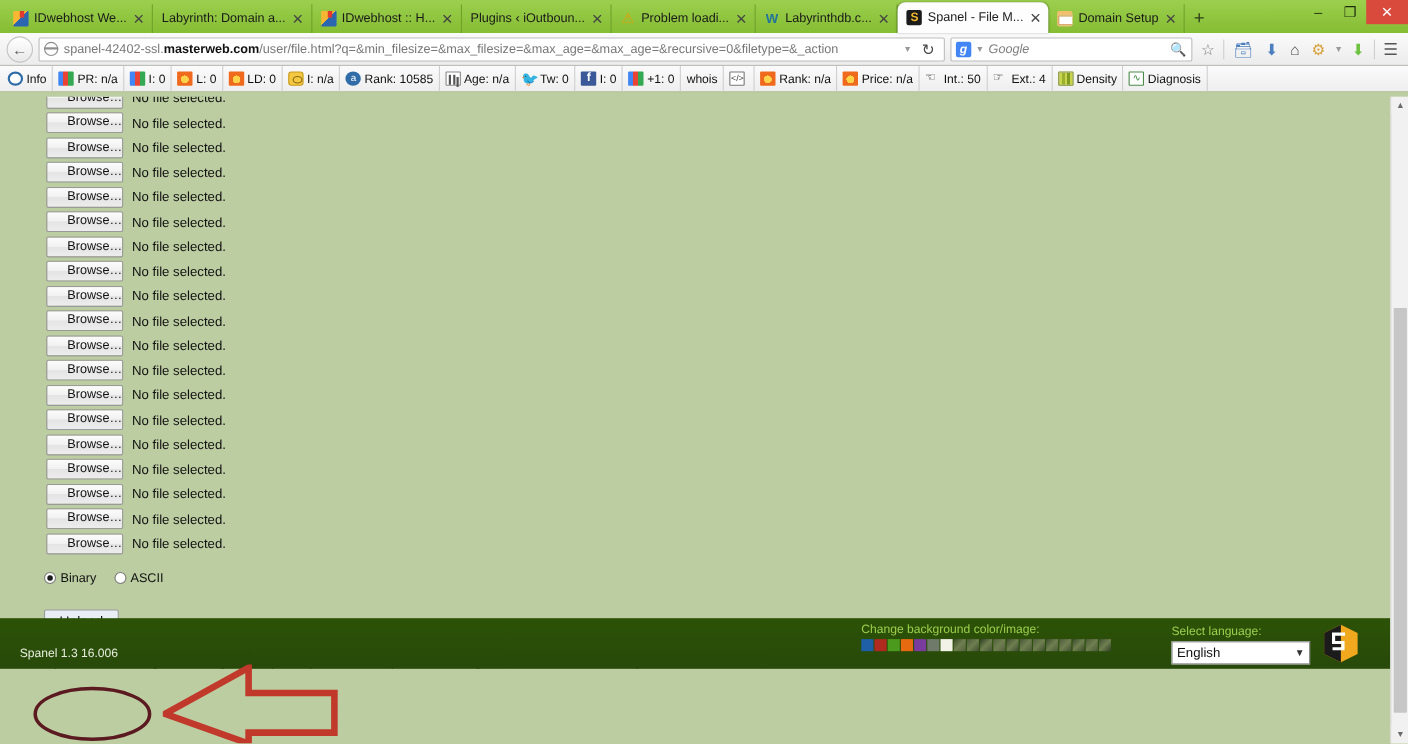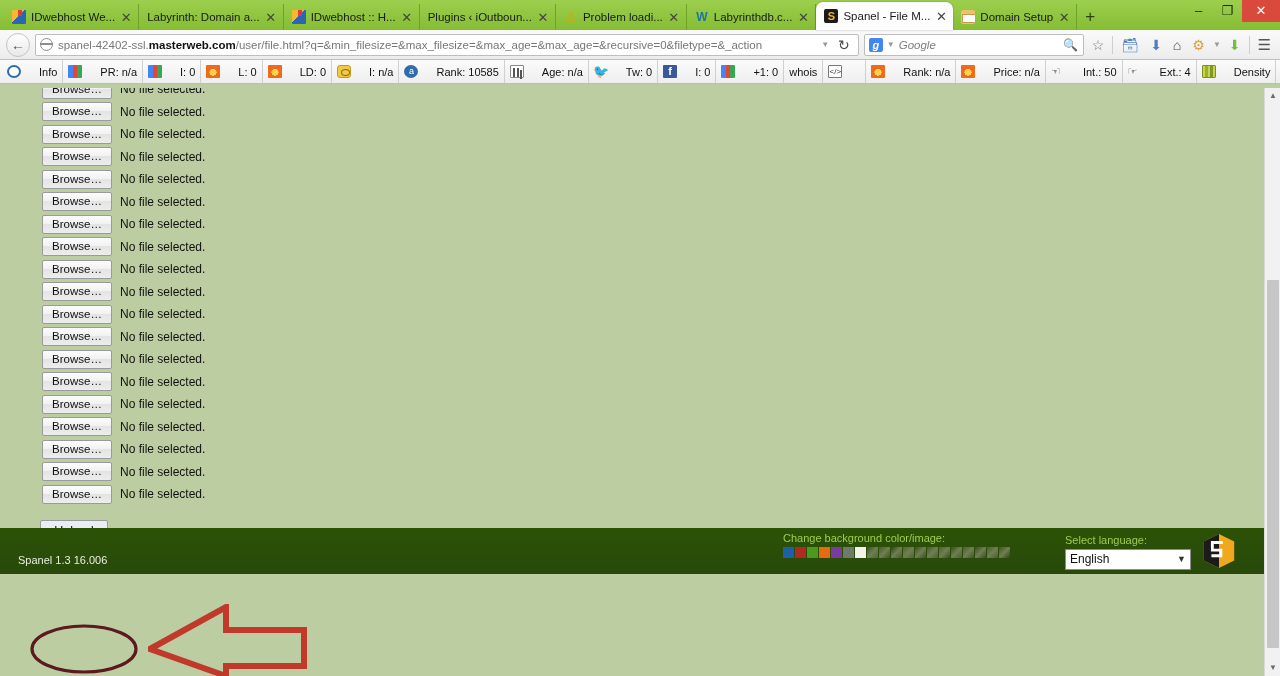--- a/index.html
+++ b/index.html
@@ -143,21 +143,21 @@
     height: 24px;
     background: linear-gradient(to bottom,#fbfbfb,#eeeeee);
     border-bottom: 1px solid #b8c49e;
     display: flex; align-items: center;
     font-size: 11px; color: #111;
     padding-left: 2px;
     white-space: nowrap;
     overflow: hidden;
   }
   .seoitem {
-    display: flex; align-items: center; gap: 18px;
+    display: flex; align-items: center; gap: 3px;
     padding: 0 5px; height: 24px;
     border-right: 1px solid #cfcfcf;
     cursor: pointer;
   }
   .seoitem:first-child { border-left: none; }
   .sico {
     width: 14px; height: 13px; flex: 0 0 auto;
     border-radius: 1px;
     display:inline-block;
     position: relative;
@@ -196,21 +196,21 @@
     height: 22.5px;
     display: flex; align-items: center;
     gap: 8px;
   }
   .browsebtn {
     width: 70px; height: 19px;
     background: linear-gradient(to bottom,#fcfcfc 0%,#f1f1f1 48%,#e4e4e4 50%,#ededed 100%);
     border: 1px solid #9a9a9a;
     border-radius: 2px;
     font-size: 11.5px; color: #111;
-    text-align: center; line-height: 17px;
+    text-align: right; line-height: 17px;
     cursor: pointer;
     flex: 0 0 auto;
     font-family: "Liberation Sans", sans-serif;
   }
   .nofile { font-size: 12px; color: #111; }
 
   .formsect { padding: 14px 0 0 40px; color: #111; }
   .lbl1 { font-size: 11.5px; margin-bottom: 6px; }
   .radios { display: flex; align-items: center; gap: 4px; font-size: 11.5px; margin-bottom: 22px; }
   .radio {
@@ -528,20 +528,26 @@
             <div class="browsebtn">Browse…</div>
             <div class="nofile">No file selected.</div>
           </div>
           <div class="urow">
             <div class="browsebtn">Browse…</div>
             <div class="nofile">No file selected.</div>
           </div>
         </div>
 
       <div class="formsect">
+        <div class="radios">
+          <span class="radio on"></span>
+          <span class="radlabel">Binary</span>
+          <span class="radio"></span>
+          <span class="radlabel">ASCII</span>
+        </div>
         <div class="uploadbtn">Upload</div>
         <div class="tipline">Tip:Aside from using this hosting control panel, you can also upload files using FTP/secure FTP or SSH/rsync</div>
       </div>
 
       <div class="footer">
         <div class="ftver">Spanel 1.3 16.006</div>
 
         <div class="bgsect">
           <div class="bgtitle">Change background color/image:</div>
           <div class="swatches" id="swatch-row">

